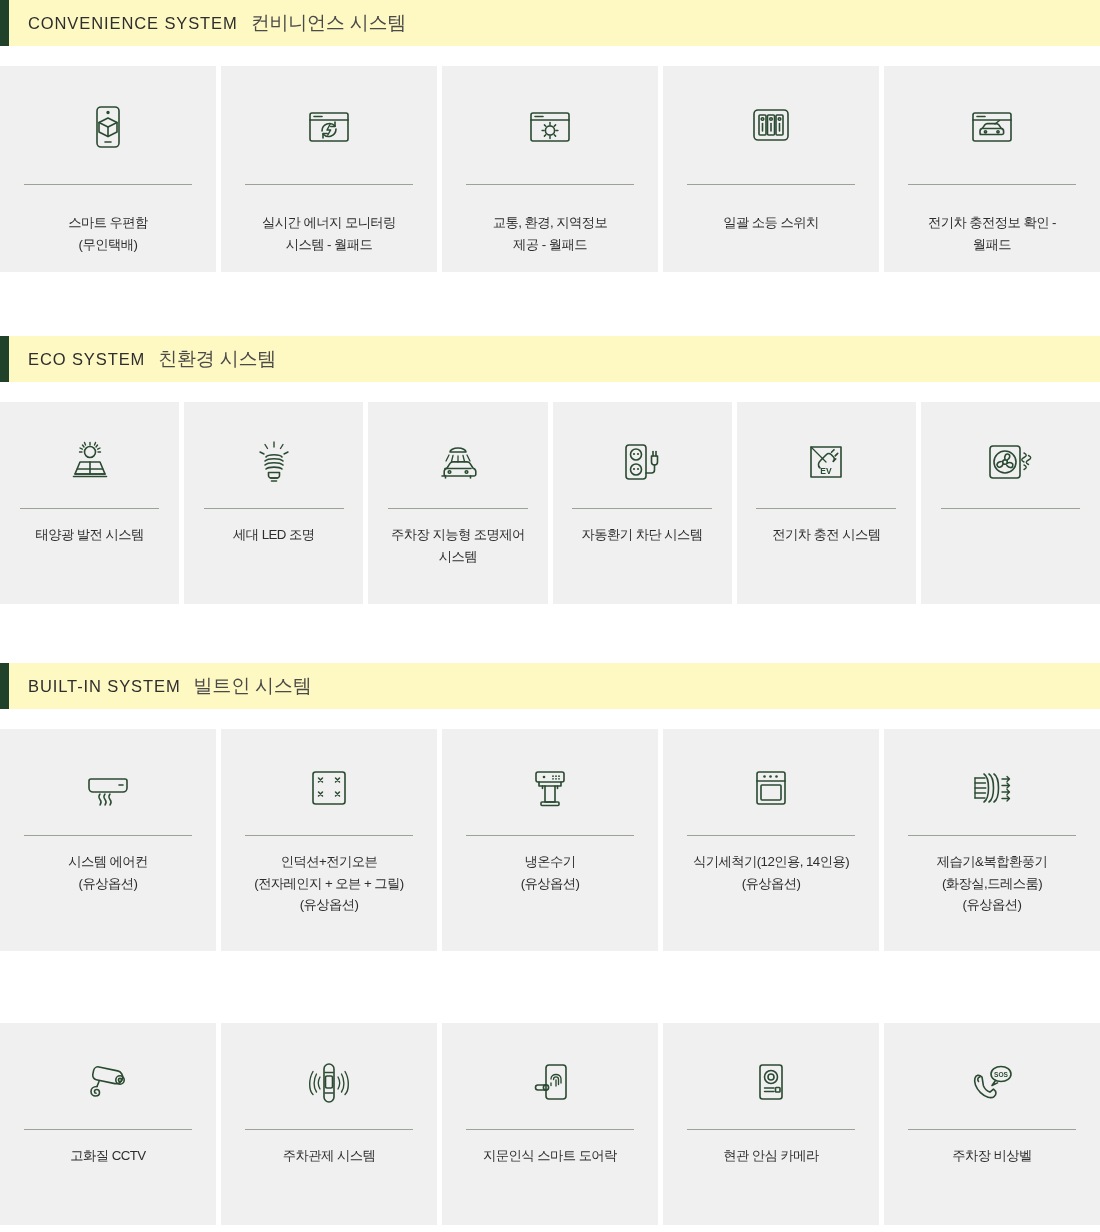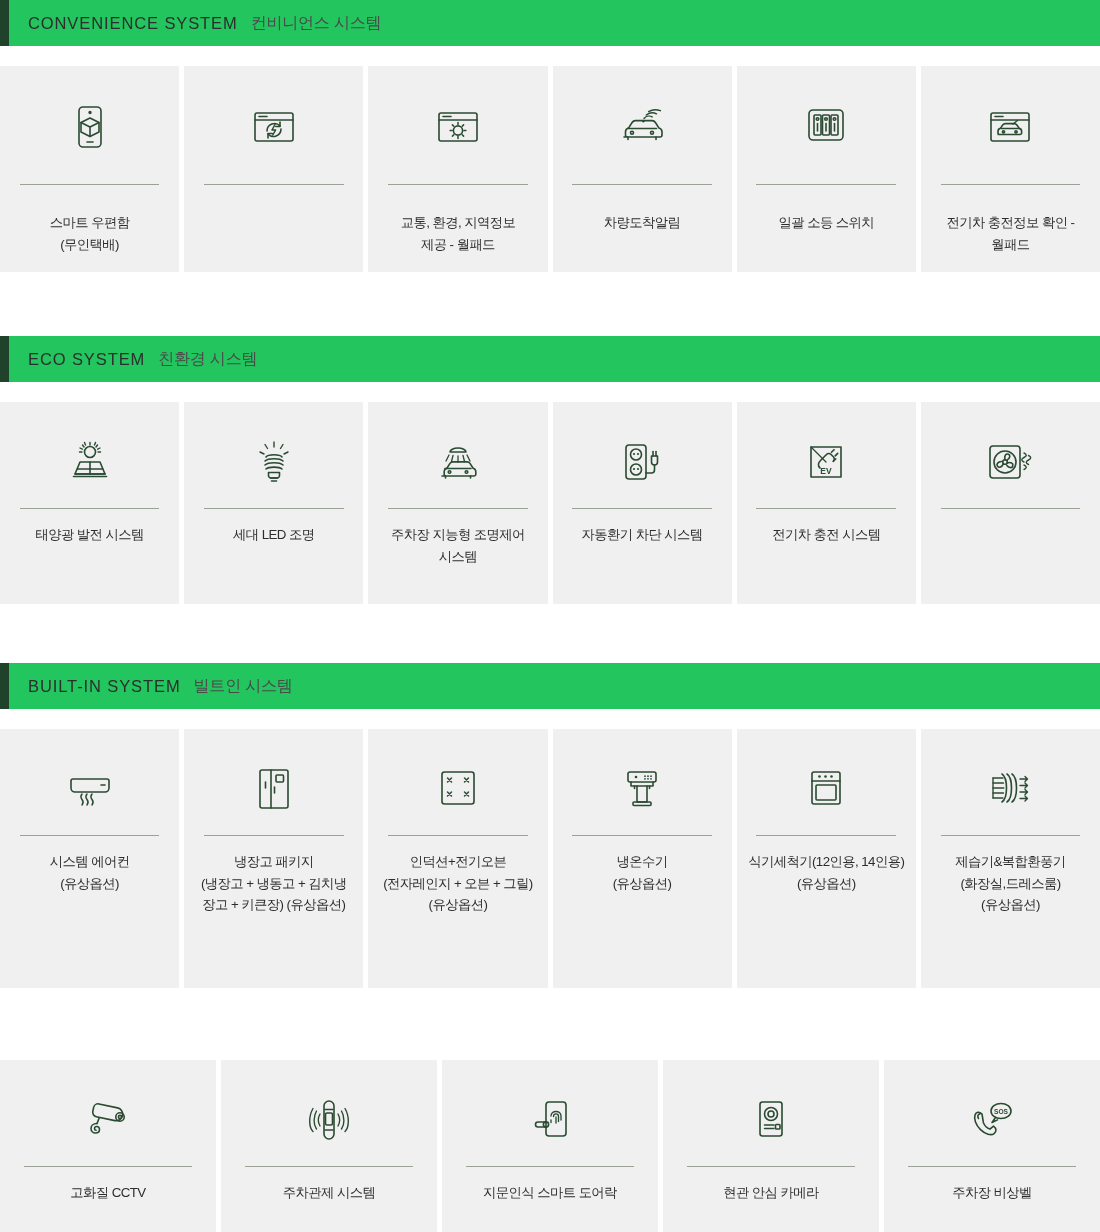--- a/index.html
+++ b/index.html
@@ -9,34 +9,34 @@
     font-family: "Liberation Sans", "DejaVu Sans", sans-serif;
   }
   body { width: 1100px; height: 1232px; overflow: hidden; }
 
   .page { width: 1100px; }
 
   
   .section { width: 1100px; }
   .sec-head {
     height: 46px;
-    background: #22c55e;
+    background: #fef9c3;
     display: flex;
     align-items: center;
     border-left: 9px solid #20422a;
     padding-left: 19px;
   }
   .sec-head .en {
     font-size: 16.5px;
     letter-spacing: 0.9px;
     color: #2e2e2e;
     font-weight: 400;
   }
   .sec-head .ko {
-    font-size: 16px;
+    font-size: 19px;
     color: #4a4a4a;
     margin-left: 13px;
     letter-spacing: -0.2px;
   }
 
   
   .cards {
     display: flex;
     gap: 5px;
     width: 1100px;
@@ -69,21 +69,21 @@
     color: #2d2d2d;
     text-align: center;
     letter-spacing: -0.55px;
     padding: 0 8px;
     word-break: keep-all;
   }
 
   
   .row-convenience .card { height: 206px; gap: 12px; }
   .row-eco        .card { height: 202px; }
-  .row-builtin    .card { height: 259px; }
+  .row-builtin    .card { height: 222px; }
   .row-security   .card { height: 202px; }
 
   .gap-lg { height: 64px; }
   .gap-md { height: 59px; }
   .gap-sm { height: 52px; }
   .sec-gap { height: 20px; }
 </style>
 </head>
 <body>
 
@@ -119,20 +119,21 @@
             <line x1="8" y1="20" x2="46" y2="20"></line>
             <line x1="12" y1="16.5" x2="20" y2="16.5"></line>
             <path d="M20 31 a7.5 7.5 0 0 1 13-5"></path>
             <path d="M34 29 a7.5 7.5 0 0 1 -13 5"></path>
             <polyline points="33,22 33,26.5 28.8,26.5"></polyline>
             <polyline points="21,38 21,33.5 25.2,33.5"></polyline>
             <path d="M28 24.5 L25 30 L28.6 30 L25.8 35" stroke-width="1.5"></path>
           </svg>
         </div>
         <div class="card-rule"></div>
+        <div class="card-label">실시간 에너지 모니터링<br>시스템 - 월패드</div>
       </div>
 
       <div class="card">
         <div class="card-icon">
           <svg width="54" height="54" viewBox="0 0 54 54" fill="none" stroke="#2a4a31" stroke-width="1.6" stroke-linecap="round" stroke-linejoin="round">
             <rect x="8" y="13" width="38" height="28" rx="2"></rect>
             <line x1="8" y1="20" x2="46" y2="20"></line>
             <line x1="12" y1="16.5" x2="20" y2="16.5"></line>
             <circle cx="27" cy="30.5" r="4.6"></circle>
             <g stroke-width="1.5">
@@ -144,38 +145,20 @@
               <line x1="31.2" y1="34.7" x2="32.6" y2="36.1"></line>
               <line x1="32.6" y1="24.9" x2="31.2" y2="26.3"></line>
               <line x1="22.8" y1="34.7" x2="21.4" y2="36.1"></line>
             </g>
           </svg>
         </div>
         <div class="card-rule"></div>
         <div class="card-label">교통, 환경, 지역정보<br>제공 - 월패드</div>
       </div>
 
-      <div class="card">
-        <div class="card-icon">
-          <svg width="56" height="54" viewBox="0 0 56 54" fill="none" stroke="#2a4a31" stroke-width="1.6" stroke-linecap="round" stroke-linejoin="round">
-            <path d="M10 37 h36 a2 2 0 0 0 2-2 v-3 a4 4 0 0 0 -3-3.9 l-3.6-5.6 a4 4 0 0 0 -3.4-1.9 h-16.5 a4 4 0 0 0 -3.4 1.9 l-3.6 5.6 a4 4 0 0 0 -3 3.9 v3 a2 2 0 0 0 2 2 z"></path>
-            <line x1="13.5" y1="28.5" x2="42.5" y2="28.5"></line>
-            <circle cx="18" cy="32.8" r="1.5"></circle>
-            <circle cx="38" cy="32.8" r="1.5"></circle>
-            <line x1="14" y1="37" x2="14" y2="39.5"></line>
-            <line x1="42" y1="37" x2="42" y2="39.5"></line>
-            <path d="M30 18.5 a6.5 6.5 0 0 1 8.2 -1.6" stroke-width="1.4"></path>
-            <path d="M32.3 15 a10 10 0 0 1 10.3 -1.2" stroke-width="1.4"></path>
-            <path d="M34.6 11.6 a13.6 13.6 0 0 1 11.8 -0.9" stroke-width="1.4"></path>
-            <circle cx="29.3" cy="21.3" r="1.2" fill="#2a4a31" stroke="none"></circle>
-          </svg>
-        </div>
-        <div class="card-rule"></div>
-        <div class="card-label">차량도착알림</div>
-      </div>
 
       <div class="card">
         <div class="card-icon">
           <svg width="50" height="50" viewBox="0 0 50 50" fill="none" stroke="#2a4a31" stroke-width="1.6" stroke-linecap="round" stroke-linejoin="round">
             <rect x="8" y="10" width="34" height="30" rx="4"></rect>
             <rect x="13" y="15" width="7" height="20" rx="1"></rect>
             <rect x="21.5" y="15" width="7" height="20" rx="1"></rect>
             <rect x="30" y="15" width="7" height="20" rx="1"></rect>
             <circle cx="16.5" cy="19" r="1.3"></circle>
             <circle cx="25" cy="19" r="1.3"></circle>
@@ -369,33 +352,20 @@
               <path d="M20 31 c-1.6 2 -1.6 3.5 0 5.5 c1.6 2 1.6 3.5 0 5.5"></path>
               <path d="M25 31 c-1.6 2 -1.6 3.5 0 5.5 c1.6 2 1.6 3.5 0 5.5"></path>
               <path d="M30 31 c-1.6 2 -1.6 3.5 0 5.5 c1.6 2 1.6 3.5 0 5.5"></path>
             </g>
           </svg>
         </div>
         <div class="card-rule"></div>
         <div class="card-label">시스템 에어컨<br>(유상옵션)</div>
       </div>
 
-      <div class="card">
-        <div class="card-icon">
-          <svg width="48" height="52" viewBox="0 0 48 52" fill="none" stroke="#2a4a31" stroke-width="1.6" stroke-linecap="round" stroke-linejoin="round">
-            <rect x="10" y="7" width="28" height="38" rx="2"></rect>
-            <line x1="21" y1="7" x2="21" y2="45"></line>
-            <line x1="15.5" y1="19" x2="15.5" y2="25"></line>
-            <rect x="26" y="12" width="7.5" height="7" rx="1"></rect>
-            <line x1="24.5" y1="24" x2="24.5" y2="30"></line>
-          </svg>
-        </div>
-        <div class="card-rule"></div>
-        <div class="card-label">냉장고 패키지<br>(냉장고 + 냉동고 + 김치냉<br>장고 + 키큰장) (유상옵션)</div>
-      </div>
 
       <div class="card">
         <div class="card-icon">
           <svg width="50" height="50" viewBox="0 0 50 50" fill="none" stroke="#2a4a31" stroke-width="1.6" stroke-linecap="round" stroke-linejoin="round">
             <rect x="9" y="9" width="32" height="32" rx="2.5"></rect>
             <g stroke-width="1.5">
               <path d="M14.5 15 l4 4 M18.5 15 l-4 4"></path>
               <path d="M31.5 15 l4 4 M35.5 15 l-4 4"></path>
               <path d="M14.5 29 l4 4 M18.5 29 l-4 4"></path>
               <path d="M31.5 29 l4 4 M35.5 29 l-4 4"></path>

